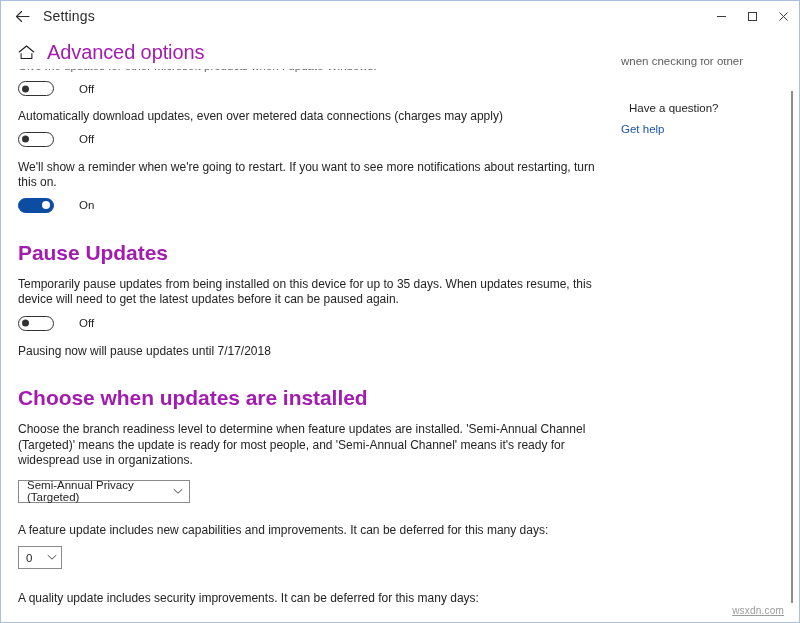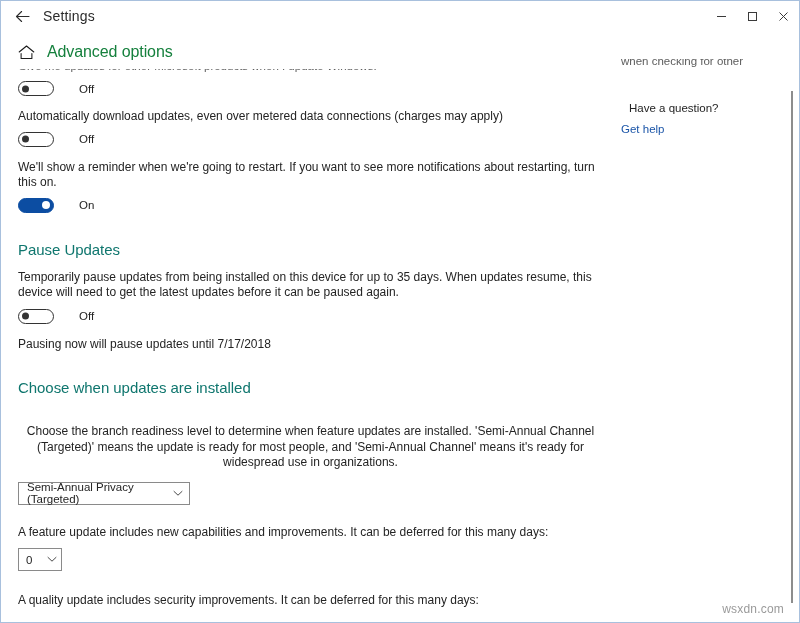--- a/index.html
+++ b/index.html
@@ -80,23 +80,23 @@
   .page-head {
     display: flex;
     align-items: center;
     gap: 12px;
     margin-top: 8px;
     height: 26px;
   }
   .home-icon { color: #1a1a1a; display: flex; align-items: center; }
   .home-icon svg { display: block; }
   .page-title {
-    font-size: 16px;
+    font-size: 20px;
     font-weight: 400;
-    color: #15803d;
+    color: #a21caf;
     letter-spacing: -0.1px;
   }
 
   
   .clip-remnant {
     height: 9px;
     overflow: hidden;
     position: relative;
   }
   .clip-remnant span {
@@ -107,23 +107,23 @@
   }
 
   .desc {
     font-size: 12px;
     line-height: 15.5px;
     color: #242424;
     max-width: 585px;
   }
 
   .section-head {
-    font-size: 15px;
-    font-weight: 400;
-    color: #0f766e;
+    font-size: 21px;
+    font-weight: 700;
+    color: #a21caf;
     letter-spacing: -0.05px;
   }
 
   
   .toggle-row {
     display: flex;
     align-items: center;
     gap: 25px;
   }
   .switch {
@@ -218,23 +218,24 @@
     width: 2px;
     height: 512px;
     background: #8d8d8d;
   }
 
   
   .watermark {
     position: absolute;
     right: 15px;
     bottom: 6px;
-    font-size: 12px;
+    font-size: 10px;
     color: #9a9a9a;
     letter-spacing: 0.2px;
+    text-decoration: underline;
   }
 </style>
 </head>
 <body>
 
 <div class="window">
 
   <div class="titlebar">
     <div class="back-btn">
       <svg width="15" height="13" viewBox="0 0 15 13" fill="none" aria-hidden="true">
@@ -313,21 +314,21 @@
       <div class="toggle-row" style="margin-top:8px;">
         <div class="switch off">
           <span class="knob"></span>
         </div>
         <span class="toggle-label">Off</span>
       </div>
       <div class="desc" style="margin-top:13px;">Pausing now will pause updates until 7/17/2018</div>
 
       
       <div class="section-head" style="margin-top:27px;">Choose when updates are installed</div>
-      <div class="desc" style="margin-top:28px;text-align:center;">Choose the branch readiness level to determine when feature updates are installed. 'Semi-Annual Channel (Targeted)' means the update is ready for most people, and 'Semi-Annual Channel' means it's ready for widespread use in organizations.</div>
+      <div class="desc" style="margin-top:12px;">Choose the branch readiness level to determine when feature updates are installed. 'Semi-Annual Channel (Targeted)' means the update is ready for most people, and 'Semi-Annual Channel' means it's ready for widespread use in organizations.</div>
 
       <div class="combo wide" style="margin-top:11px;">
         <span>Semi-Annual Privacy (Targeted)</span>
         <span class="chev">
           <svg width="10" height="7" viewBox="0 0 10 7" fill="none" aria-hidden="true">
             <path d="M1 1.4L5 5.2L9 1.4" stroke="currentColor" stroke-width="1" stroke-linecap="round" stroke-linejoin="round"></path>
           </svg>
         </span>
       </div>
 

